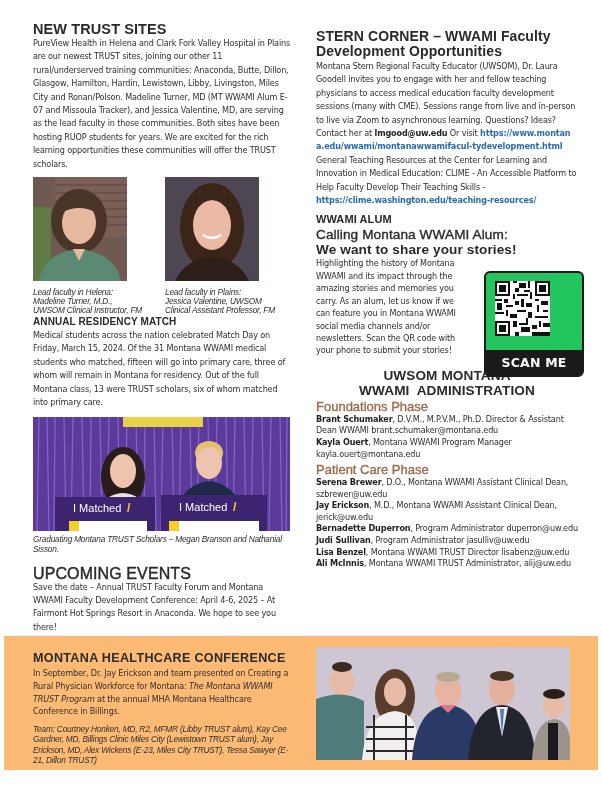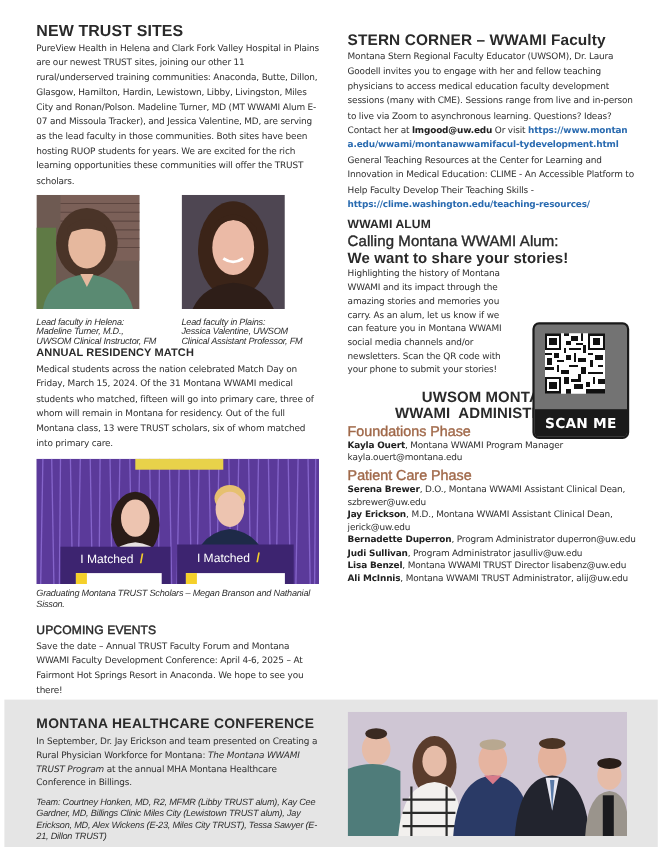--- a/index.html
+++ b/index.html
@@ -13,21 +13,21 @@
   .h-brown { font-family: "Liberation Sans", sans-serif; font-weight: bold; color: #a0694a; font-size: 13px; line-height: 14px; }
   .body-text { font-family: "DejaVu Sans", sans-serif; font-size: 8.1px; line-height: 13.4px; color: #2f2f2f; letter-spacing: -0.15px; }
   .body-tight { font-family: "DejaVu Sans", sans-serif; font-size: 8.1px; line-height: 11.6px; color: #2f2f2f; letter-spacing: -0.15px; }
   .caption { font-family: "Liberation Sans", sans-serif; font-style: italic; font-size: 8.3px; line-height: 9px; color: #2f2f2f; letter-spacing: -0.2px; }
   .link { color: #2a6bb0; font-weight: bold; }
   b { color: #222; }
 
   .photo { position: absolute; overflow: hidden; }
   .photo svg { display: block; width: 100%; height: 100%; }
 
-  .bottom-band { position: absolute; left: 4px; top: 636px; width: 594px; height: 134px; background: #e5e5e5; }
+  .bottom-band { position: absolute; left: 4px; top: 636px; width: 594px; height: 134px; background: #fdba74; }
 </style>
 </head>
 <body>
 
 <div class="col-left">
 
   <section>
     <h2 class="h-big" style="font-size:14.5px;">NEW TRUST SITES</h2>
     <p class="body-text">PureView Health in Helena and Clark Fork Valley Hospital in Plains are our newest TRUST sites, joining our other 11 rural/underserved training communities: Anaconda, Butte, Dillon, Glasgow, Hamilton, Hardin, Lewistown, Libby, Livingston, Miles City and Ronan/Polson. Madeline Turner, MD (MT WWAMI Alum E-07 and Missoula Tracker), and Jessica Valentine, MD, are serving as the lead faculty in those communities. Both sites have been hosting RUOP students for years. We are excited for the rich learning opportunities these communities will offer the TRUST scholars.</p>
   </section>
@@ -129,46 +129,47 @@
       <text x="200" y="94" font-family="Liberation Sans, sans-serif" font-size="12" font-weight="bold" fill="#f5d02a">/</text>
       <rect x="36" y="104" width="78" height="10" fill="#ffffff"></rect>
       <rect x="36" y="104" width="10" height="10" fill="#f5d02a"></rect>
       <rect x="136" y="104" width="90" height="10" fill="#ffffff"></rect>
       <rect x="136" y="104" width="10" height="10" fill="#f5d02a"></rect>
     </svg>
   </div>
   <p class="caption" style="margin-top:3px; line-height:10.5px;">Graduating Montana TRUST Scholars – Megan Branson and Nathanial Sisson.</p>
 
   <section style="margin-top:11px;">
-    <h2 class="h-big" style="font-size:11px; font-weight:normal; -webkit-text-stroke:0.4px #2a2a2a;">UPCOMING EVENTS</h2>
+    <h2 class="h-big" style="font-size:16px; font-weight:normal; -webkit-text-stroke:0.4px #2a2a2a;">UPCOMING EVENTS</h2>
     <p class="body-text">Save the date – Annual TRUST Faculty Forum and Montana WWAMI Faculty Development Conference: April 4-6, 2025 – At Fairmont Hot Springs Resort in Anaconda. We hope to see you there!</p>
   </section>
 </div>
 
 <div class="col-right">
 
   <section>
     <h2 class="h-big" style="font-size:14px;">
       <span>STERN CORNER – </span><span style="font-weight:bold;">WWAMI</span><span> Faculty</span><br>
+      <span>Development Opportunities</span>
     </h2>
     <p class="body-text" style="margin-top:1px;">
       <span>Montana Stern Regional Faculty Educator (UWSOM), Dr. Laura Goodell invites you to engage with her and fellow teaching physicians to access medical education faculty development sessions (many with CME). Sessions range from live and in-person to live via Zoom to asynchronous learning. Questions? Ideas? Contact her at </span><b>lmgood@uw.edu</b><span> Or visit </span><a class="link" style="word-break:break-all;">https://www.montana.edu/wwami/montanawwamifacul-tydevelopment.html</a>
     </p>
     <p class="body-text">
       <span>General Teaching Resources at the Center for Learning and Innovation in Medical Education: CLIME - An Accessible Platform to Help Faculty Develop Their Teaching Skills - </span><a class="link">https://clime.washington.edu/teaching-resources/</a>
     </p>
   </section>
 
   <section style="margin-top:5px; position:relative;">
     <h2 class="h-big" style="font-size:11px;">WWAMI ALUM</h2>
     <h3 class="h-big" style="font-size:13.6px; font-weight:normal; -webkit-text-stroke:0.35px #2a2a2a;">Calling Montana WWAMI Alum:</h3>
     <h3 class="h-big" style="font-size:13.6px;">We want to share your stories!</h3>
     <p class="body-text" style="width:148px; line-height:12.4px;">Highlighting the history of Montana WWAMI and its impact through the amazing stories and memories you carry. As an alum, let us know if we can feature you in Montana WWAMI social media channels and/or newsletters. Scan the QR code with your phone to submit your stories!</p>
 
-    <div style="position:absolute; left:168px; top:59px; width:88px; height:106px; border:2px solid #1a1a1a; border-radius:6px; background:#737373; overflow:hidden;margin-top:37px;">
+    <div style="position:absolute; left:168px; top:59px; width:100px; height:106px; border:2px solid #1a1a1a; border-radius:6px; background:#22c55e; overflow:hidden;">
       <svg viewBox="0 0 25 25" style="position:absolute; left:9px; top:8px; width:55px; height:55px;" shape-rendering="crispEdges">
         <rect width="25" height="25" fill="#fff"></rect>
         <g fill="#111">
           <rect x="0" y="0" width="7" height="7"></rect>
             <rect x="1" y="1" width="5" height="5" fill="#fff"></rect>
             <rect x="2" y="2" width="3" height="3"></rect>
           <rect x="18" y="0" width="7" height="7"></rect>
             <rect x="19" y="1" width="5" height="5" fill="#fff"></rect>
             <rect x="20" y="2" width="3" height="3"></rect>
           <rect x="0" y="18" width="7" height="7"></rect>
@@ -215,20 +216,21 @@
   </section>
 
   <section style="margin-top:11px;">
     <h2 class="h-big" style="font-size:13.6px;text-align:center;">
       <span>UWSOM MONTANA</span><br>
       <span style="white-space:pre;">WWAMI  ADMINISTRATION</span>
     </h2>
 
     <h3 class="h-brown" style="margin-top:2px; font-weight:normal; -webkit-text-stroke:0.35px #a0694a;">Foundations Phase</h3>
     <div class="body-tight">
+      <div><b>Brant Schumaker</b><span>, D.V.M., M.P.V.M., Ph.D. Director &amp; Assistant Dean WWAMI brant.schumaker@montana.edu</span></div>
       <div><b>Kayla Ouert</b><span>, Montana WWAMI Program Manager kayla.ouert@montana.edu</span></div>
     </div>
 
     <h3 class="h-brown" style="margin-top:3px; font-weight:normal; -webkit-text-stroke:0.35px #a0694a;">Patient Care Phase</h3>
     <div class="body-tight">
       <div><b>Serena Brewer</b><span>, D.O., Montana WWAMI Assistant Clinical Dean, szbrewer@uw.edu</span></div>
       <div><b>Jay Erickson</b><span>, M.D., Montana WWAMI Assistant Clinical Dean, jerick@uw.edu</span></div>
       <div><b>Bernadette Duperron</b><span>, Program Administrator duperron@uw.edu</span></div>
       <div><b>Judi Sullivan</b><span>, Program Administrator jasulliv@uw.edu</span></div>
       <div><b>Lisa Benzel</b><span>, Montana WWAMI TRUST Director lisabenz@uw.edu</span></div>

